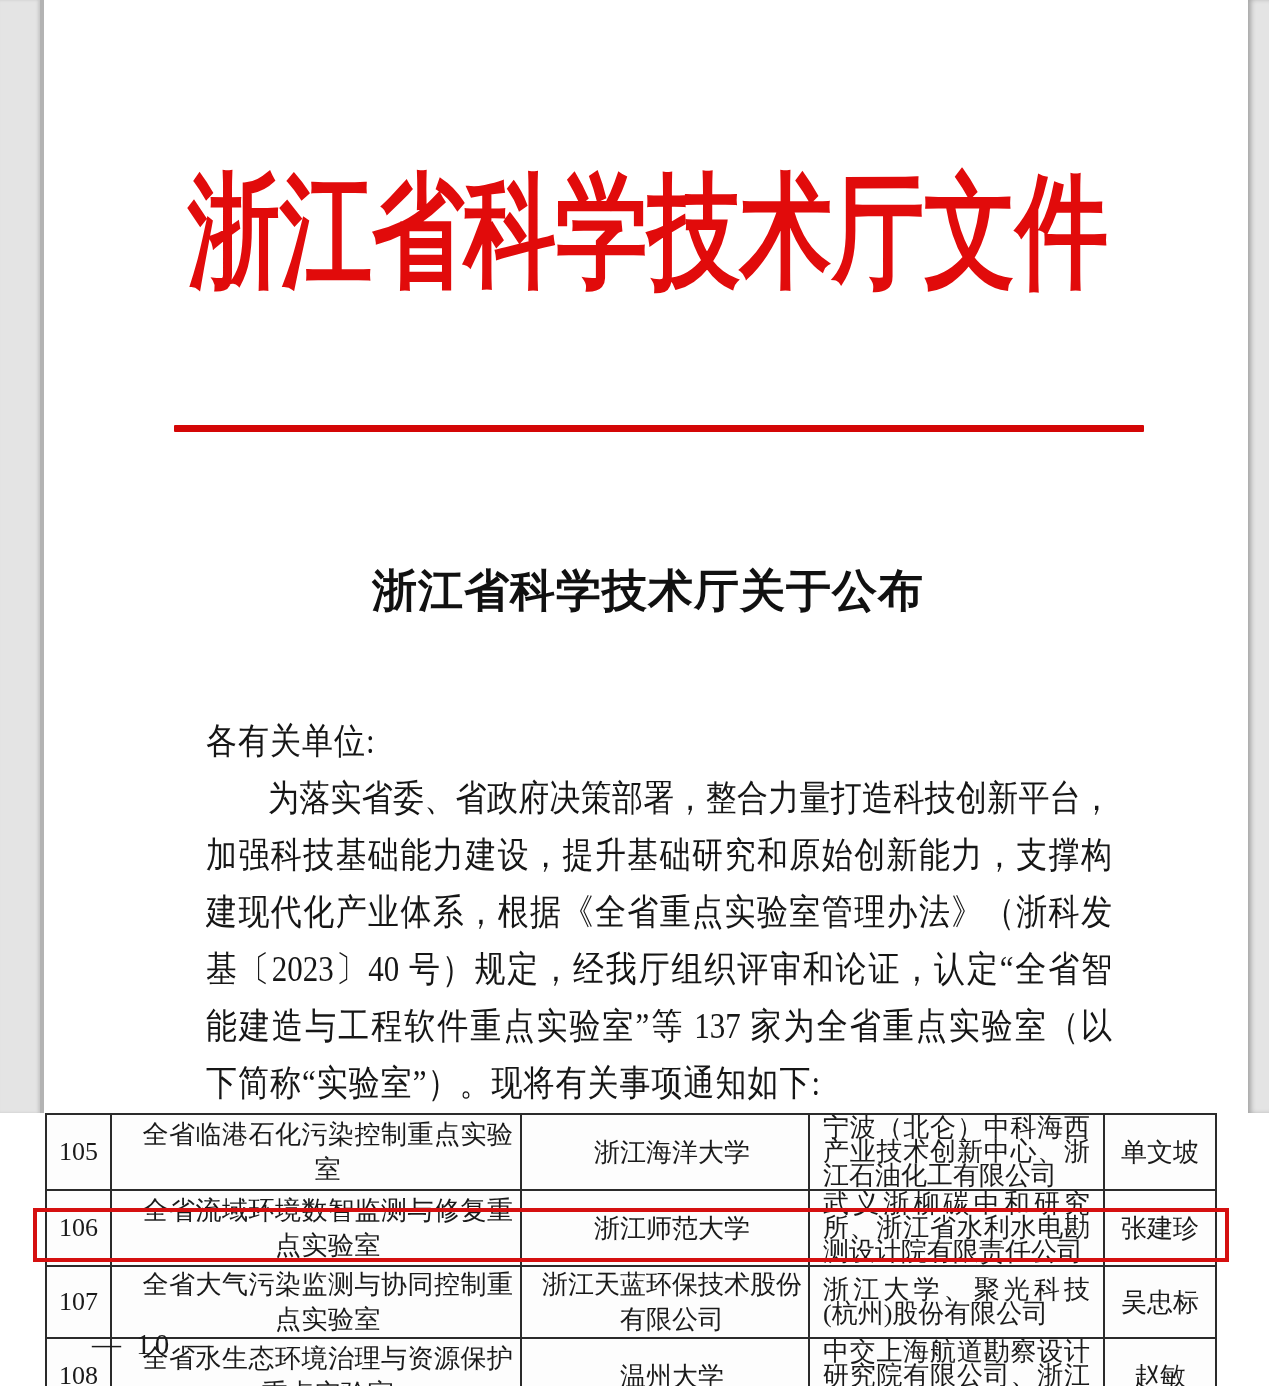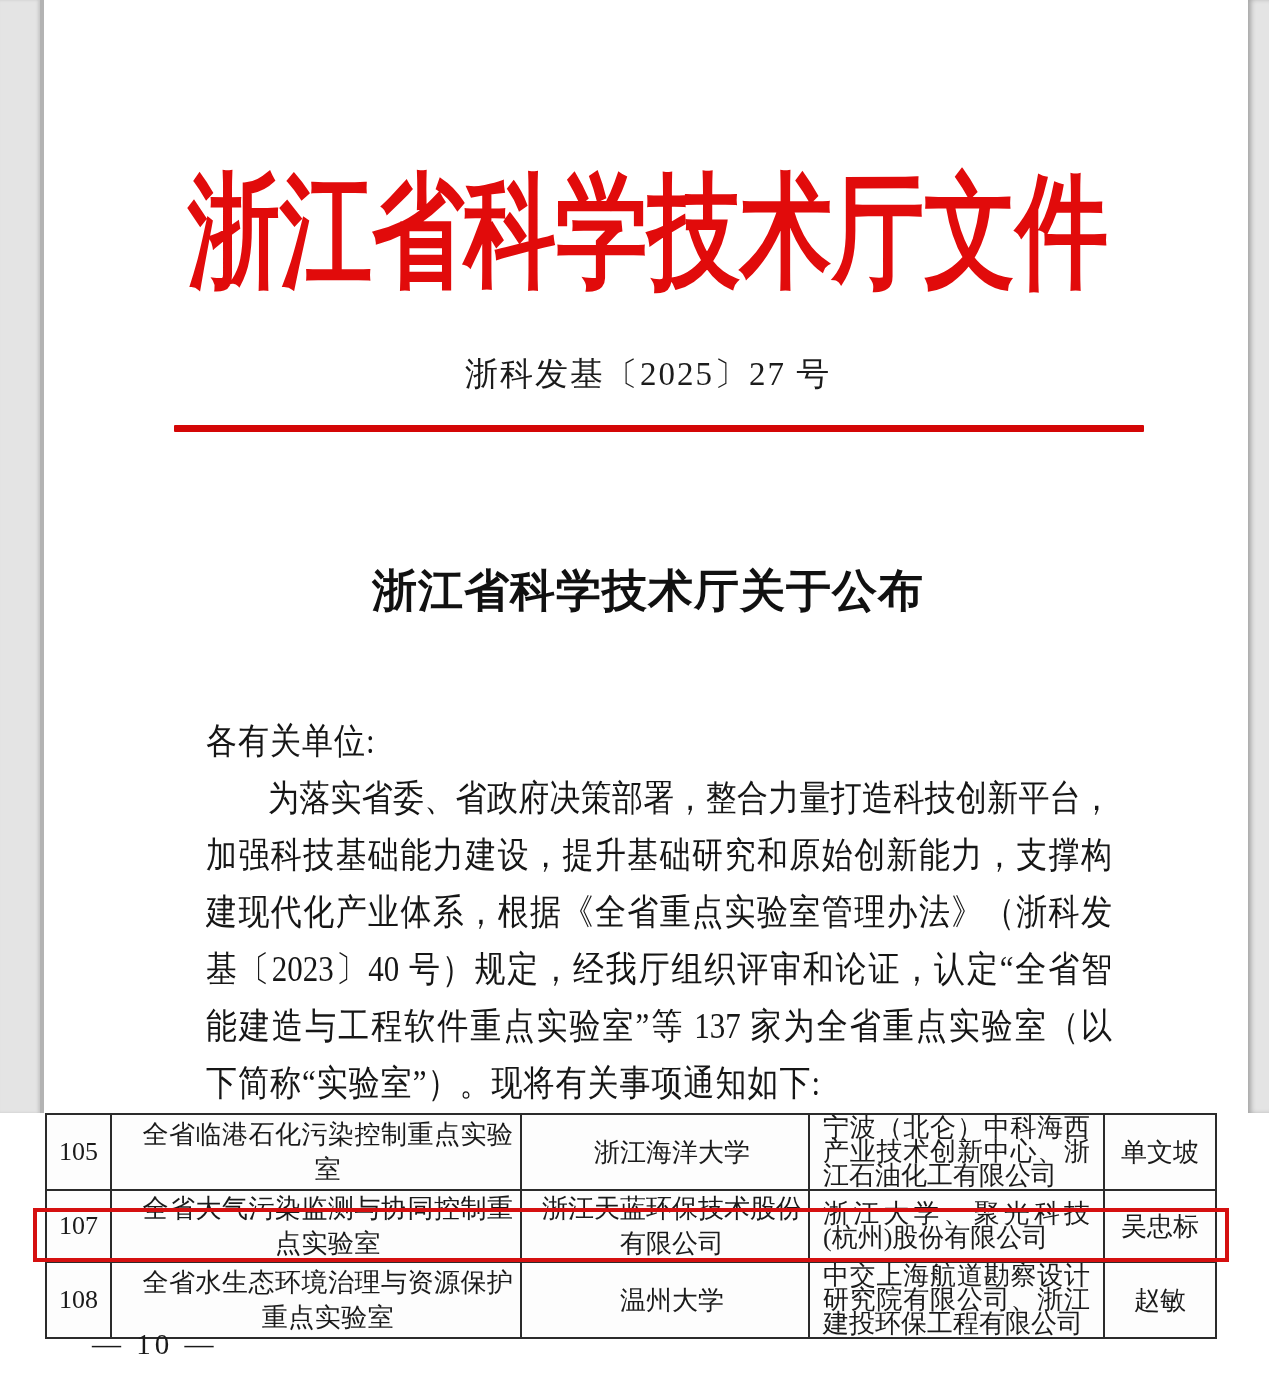--- a/index.html
+++ b/index.html
@@ -108,21 +108,20 @@
 
 <div class="screen">
 
   <div class="doc-area">
     <div class="side-strip left"></div>
     <div class="side-strip right"></div>
 
     <div class="page">
       <div class="masthead">浙江省科学技术厅文件</div>
 
-      <div class="doc-number">浙科发基〔2025〕27 号</div>
 
       <div class="red-rule"></div>
 
       <div class="notice-title l1">浙江省科学技术厅关于公布</div>
 
       <div class="body-block">
         <div class="body-line salutation">各有关单位:</div>
         <div class="body-line indent">为落实省委、省政府决策部署，整合力量打造科技创新平台，</div>
         <div class="body-line">加强科技基础能力建设，提升基础研究和原始创新能力，支撑构</div>
         <div class="body-line">建现代化产业体系，根据《全省重点实验室管理办法》（浙科发</div>
@@ -144,20 +143,27 @@
       </colgroup>
       <tbody>
         <tr>
           <td class="c-no">105</td>
           <td class="c-lab">全省临港石化污染控制重点实验室</td>
           <td class="c-inst">浙江海洋大学</td>
           <td class="c-part">宁波（北仑）中科海西产业技术创新中心、浙江石油化工有限公司</td>
           <td class="c-dir">单文坡</td>
         </tr>
         <tr>
+          <td class="c-no">106</td>
+          <td class="c-lab">全省流域环境数智监测与修复重点实验室</td>
+          <td class="c-inst">浙江师范大学</td>
+          <td class="c-part">武义浙柳碳中和研究所、浙江省水利水电勘测设计院有限责任公司</td>
+          <td class="c-dir">张建珍</td>
+        </tr>
+        <tr>
           <td class="c-no">107</td>
           <td class="c-lab">全省大气污染监测与协同控制重点实验室</td>
           <td class="c-inst">浙江天蓝环保技术股份有限公司</td>
           <td class="c-part">浙江大学、聚光科技(杭州)股份有限公司</td>
           <td class="c-dir">吴忠标</td>
         </tr>
         <tr>
           <td class="c-no">108</td>
           <td class="c-lab">全省水生态环境治理与资源保护重点实验室</td>
           <td class="c-inst">温州大学</td>

